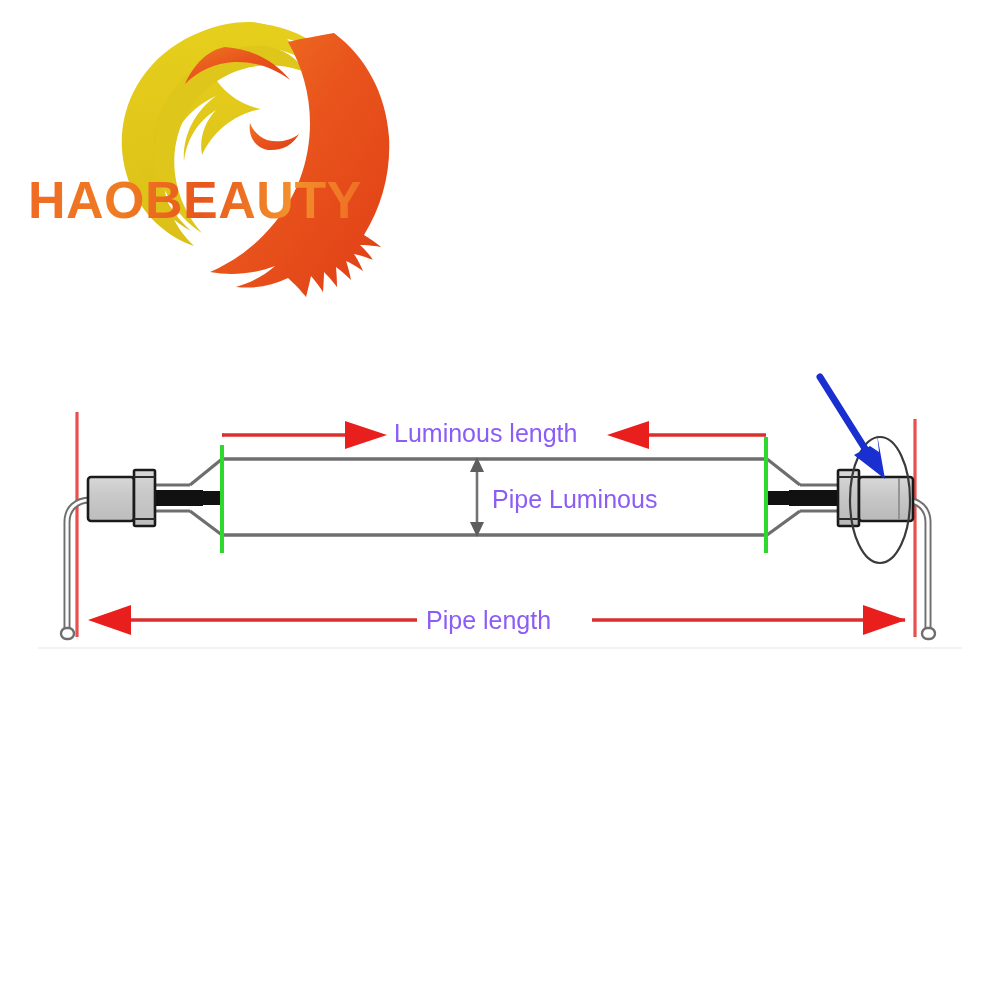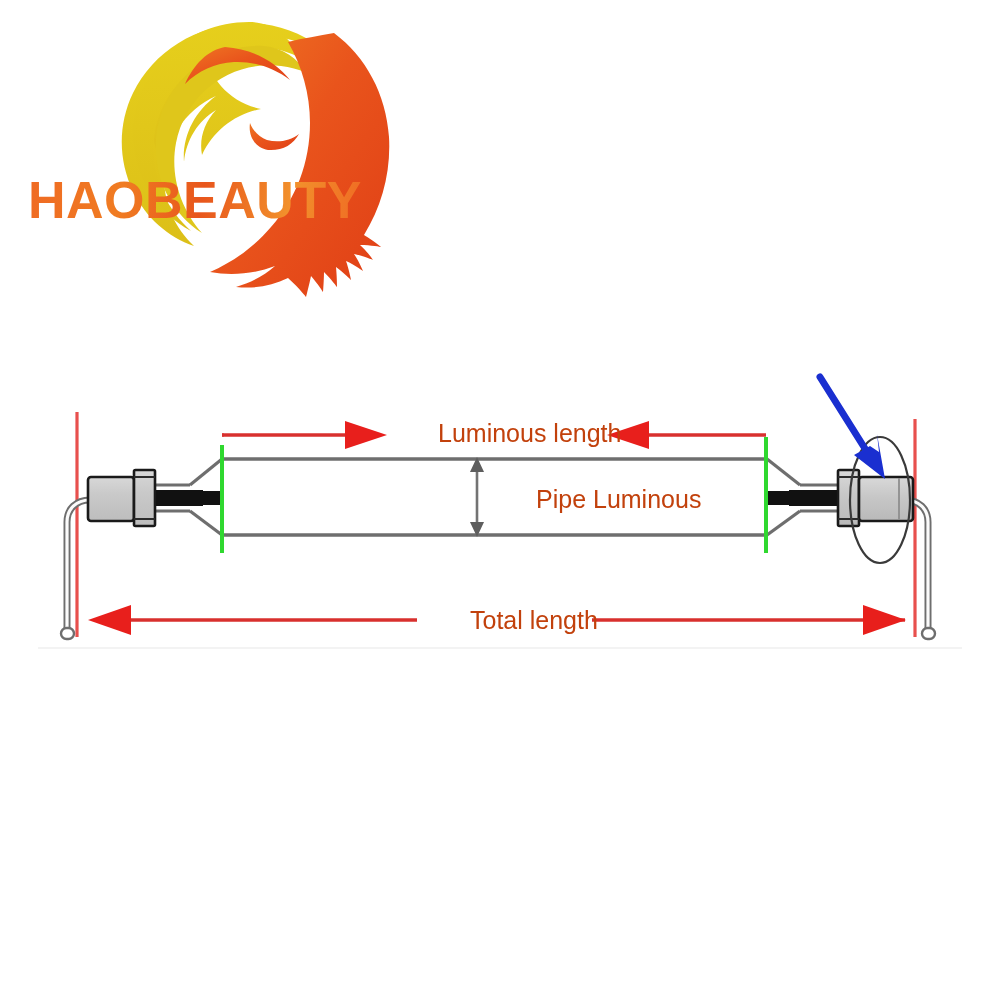--- a/index.html
+++ b/index.html
@@ -42,24 +42,23 @@
     -webkit-background-clip: text;
     background-clip: text;
     color: transparent;
     -webkit-text-fill-color: transparent;
     white-space: nowrap;
   }
   .diagram-label {
     position: absolute;
     font-family: "Liberation Sans", sans-serif;
     font-size: 25px;
-    color: #c2410c;
+    color: #8b5cf6;
     white-space: nowrap;
     line-height: 1;
-    margin-left: 44px;
   }
   #label-luminous { left: 394px; top: 421px; }
   #label-pipe     { left: 492px; top: 487px; }
   #label-total    { left: 426px; top: 608px; }
 </style>
 </head>
 <body>
 
 <svg id="canvas" viewBox="0 0 1000 1000" xmlns="http://www.w3.org/2000/svg">
 
@@ -254,13 +253,13 @@
 </svg>
 
 <div class="brand-wrap">
   <div class="brand-name">HAOBEAUTY</div>
 </div>
 
 <div class="diagram-label" id="label-luminous">Luminous length</div>
 
 <div class="diagram-label" id="label-pipe">Pipe Luminous</div>
 
-<div class="diagram-label" id="label-total">Total length</div>
+<div class="diagram-label" id="label-total">Pipe length</div>
 
 </body></html>

